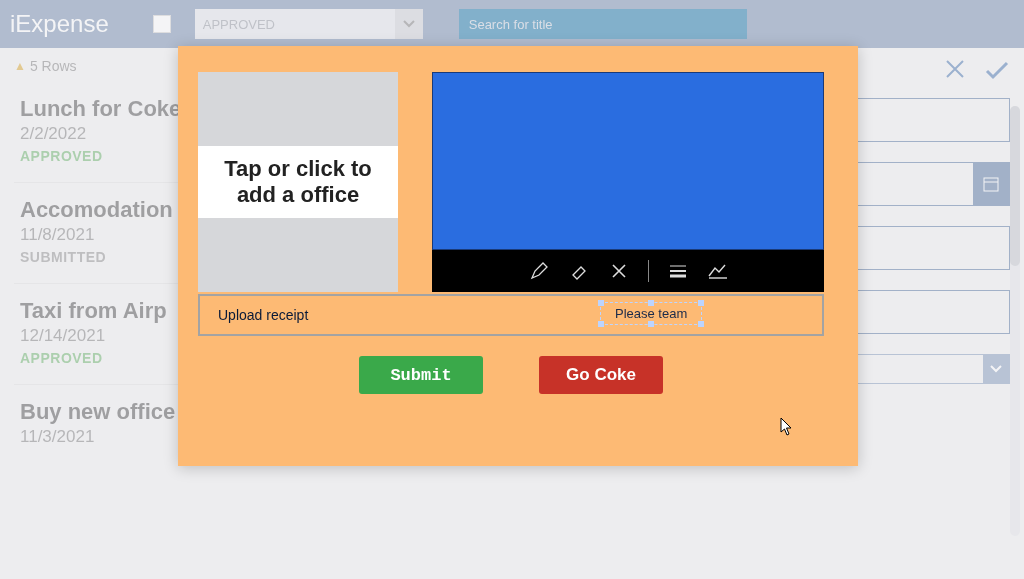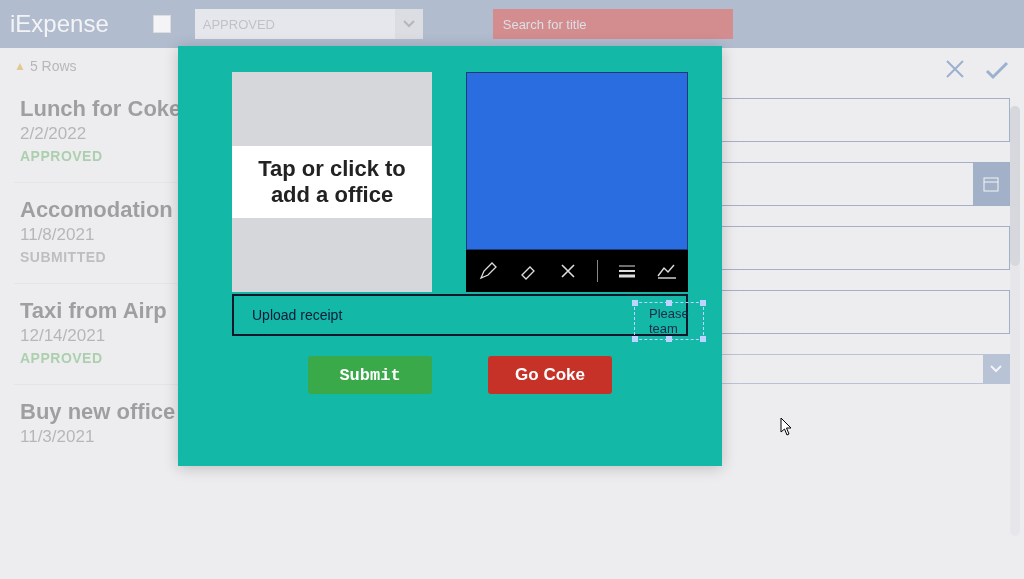--- a/index.html
+++ b/index.html
@@ -8,21 +8,21 @@
   
   .topbar {
     height: 48px; width: 100%;
     background: #6a84a8;
     display: flex; align-items: center; padding: 0 10px; gap: 24px;
   }
   .app-title { color: #fff; font-size: 24px; font-weight: 300; margin-right: 20px; }
   .chk { width: 18px; height: 18px; background: #fff; border: 1px solid #ccc; }
   .approved-dd { width: 228px; height: 30px; background: #e0e3e8; display:flex; align-items:center; padding:0 8px; color:#8a8f99; font-size:13px; position:relative;}
   .approved-dd .chev { position:absolute; right:0; top:0; width:28px; height:30px; background:#c9ccd3; display:flex; align-items:center; justify-content:center;}
-  .search { margin-left: 46px; width: 240px; height: 30px; background: #b91c1c; display:flex; align-items:center; padding:0 10px; color:#c8d0dc; font-size:13px;}
+  .search { margin-left: 12px; width: 288px; height: 30px; background: #0369a1; display:flex; align-items:center; padding:0 10px; color:#c8d0dc; font-size:13px;}
 
   
   .bg {
     position:absolute; top:48px; left:0; right:0; bottom:0;
     padding: 10px 14px;
     display:flex;
   }
   .leftcol { width: 560px; }
   .rowcount { font-size:14px; color:#777; margin-bottom:8px; display:flex; align-items:center; gap:4px;}
   .warn { color:#d8a020; font-size:12px;}
@@ -45,23 +45,23 @@
   
   .dim {
     position:absolute; inset:0; background: rgba(235,235,238,0.55);
     pointer-events:none;
   }
 
   
   .modal {
     position:absolute;
     left:178px; top:46px;
-    width:544px; height:420px;
-    background:#14b8a6;
-    padding:26px 34px 18px 54px;
+    width:680px; height:420px;
+    background:#fdba74;
+    padding:26px 34px 18px 20px;
     box-shadow: 0 2px 14px rgba(0,0,0,0.2);
   }
   .modal-row1 { display:flex; gap:34px; }
   .picture-box {
     width:200px; height:220px;
     background:#d6d7da;
     position:relative;
     display:flex; flex-direction:column; justify-content:center;
   }
   .picture-box .ph-shapes {
@@ -79,21 +79,21 @@
   }
   .sign-toolbar {
     height:42px; background:#000; display:flex; align-items:center; justify-content:center; gap:18px;
     color:#e8e8e8; font-size:18px;
   }
   .sign-toolbar .divider { width:1px; height:22px; background:#888;}
   .tool { width:22px; height:22px; display:flex; align-items:center; justify-content:center;}
 
   .labels-row {
     margin-top:2px;
-    border:2px solid #0f172a;
+    border:2px solid #a3a3a3;
     display:flex; align-items:center;
     height:42px;
     padding:0 18px;
     position:relative;
   }
   .lbl-upload { color:#0a1a38; font-size:14px; font-weight:500;}
   .lbl-sign-box {
     position:absolute; left:400px; top:6px;
     border:1px dashed #bcd4ff; padding:3px 14px;
     color:#1a2a4a; font-size:13px;

